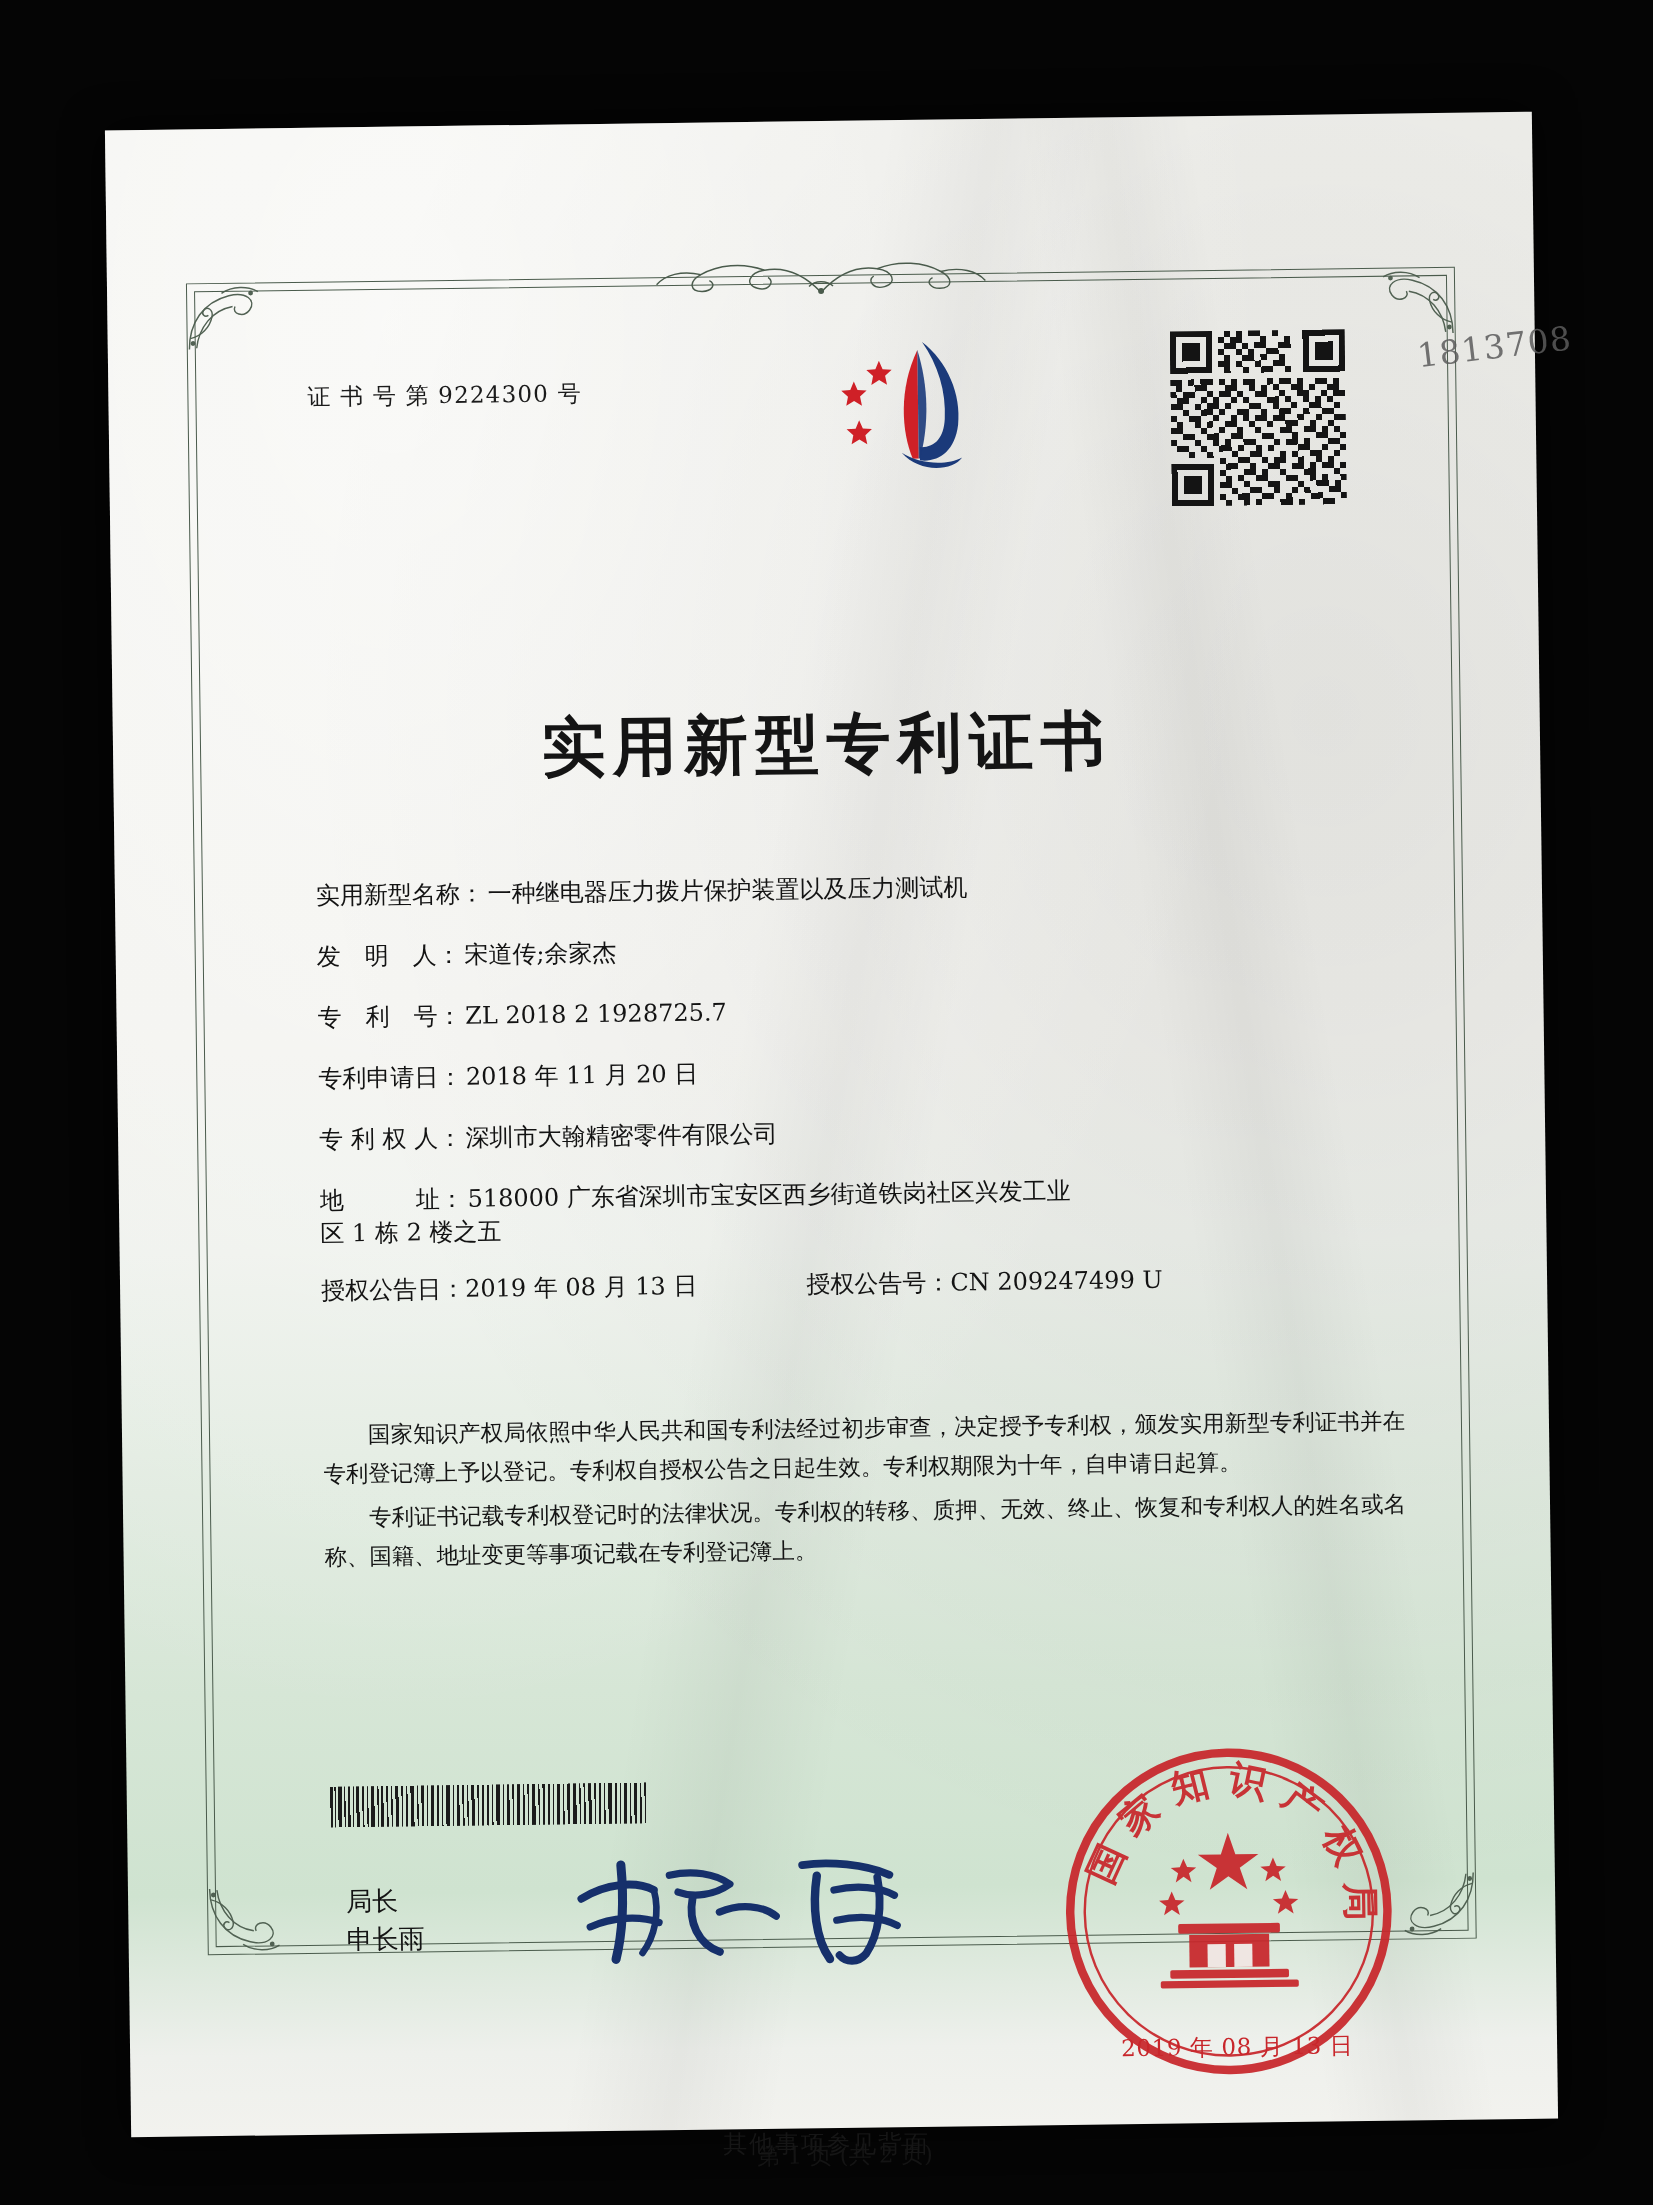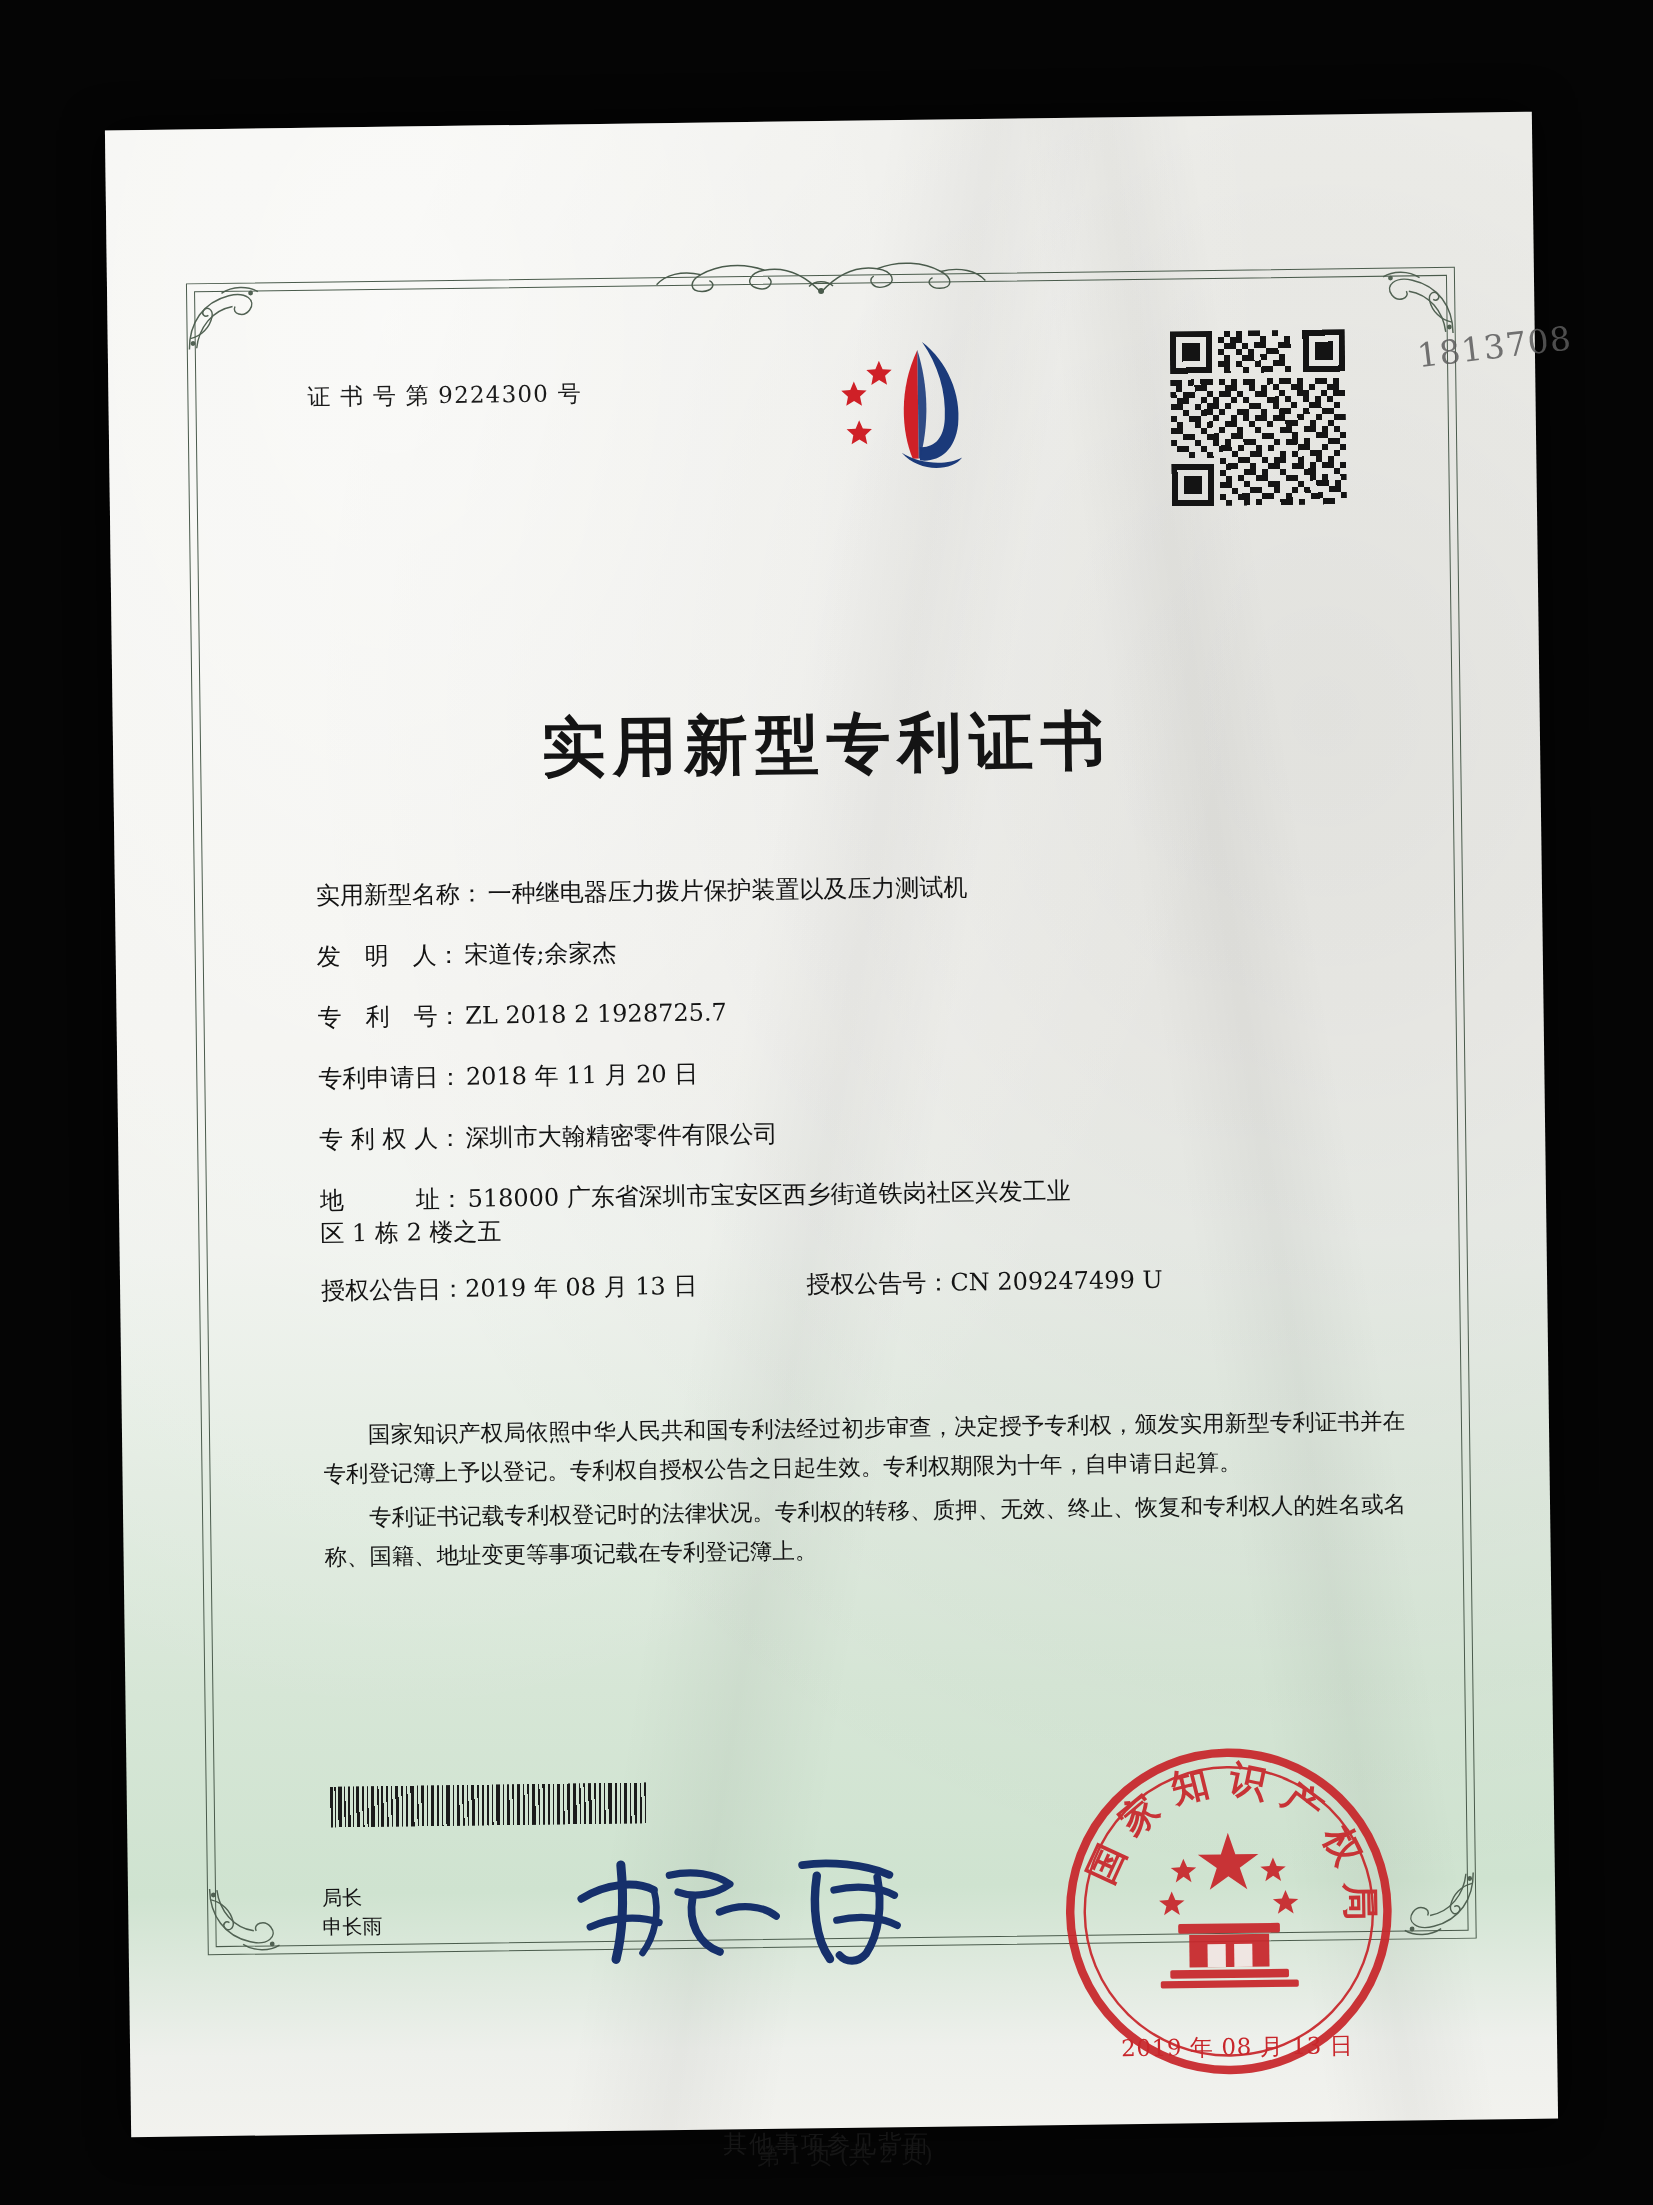--- a/index.html
+++ b/index.html
@@ -171,23 +171,23 @@
     position: absolute;
     left: 203px;
     top: 1659px;
     width: 363px;
     height: 41px;
   }
 
   
   .sig-label {
     position: absolute;
-    left: 194px;
+    left: 218px;
     top: 1756px;
-    font-size: 20px;
+    font-size: 26px;
     line-height: 1.45;
     color: #141414;
     font-family: Liberation Serif, serif;
   }
   .sig-script {
     position: absolute;
     left: 435px;
     top: 1717px;
     width: 375px;
     height: 139px;

